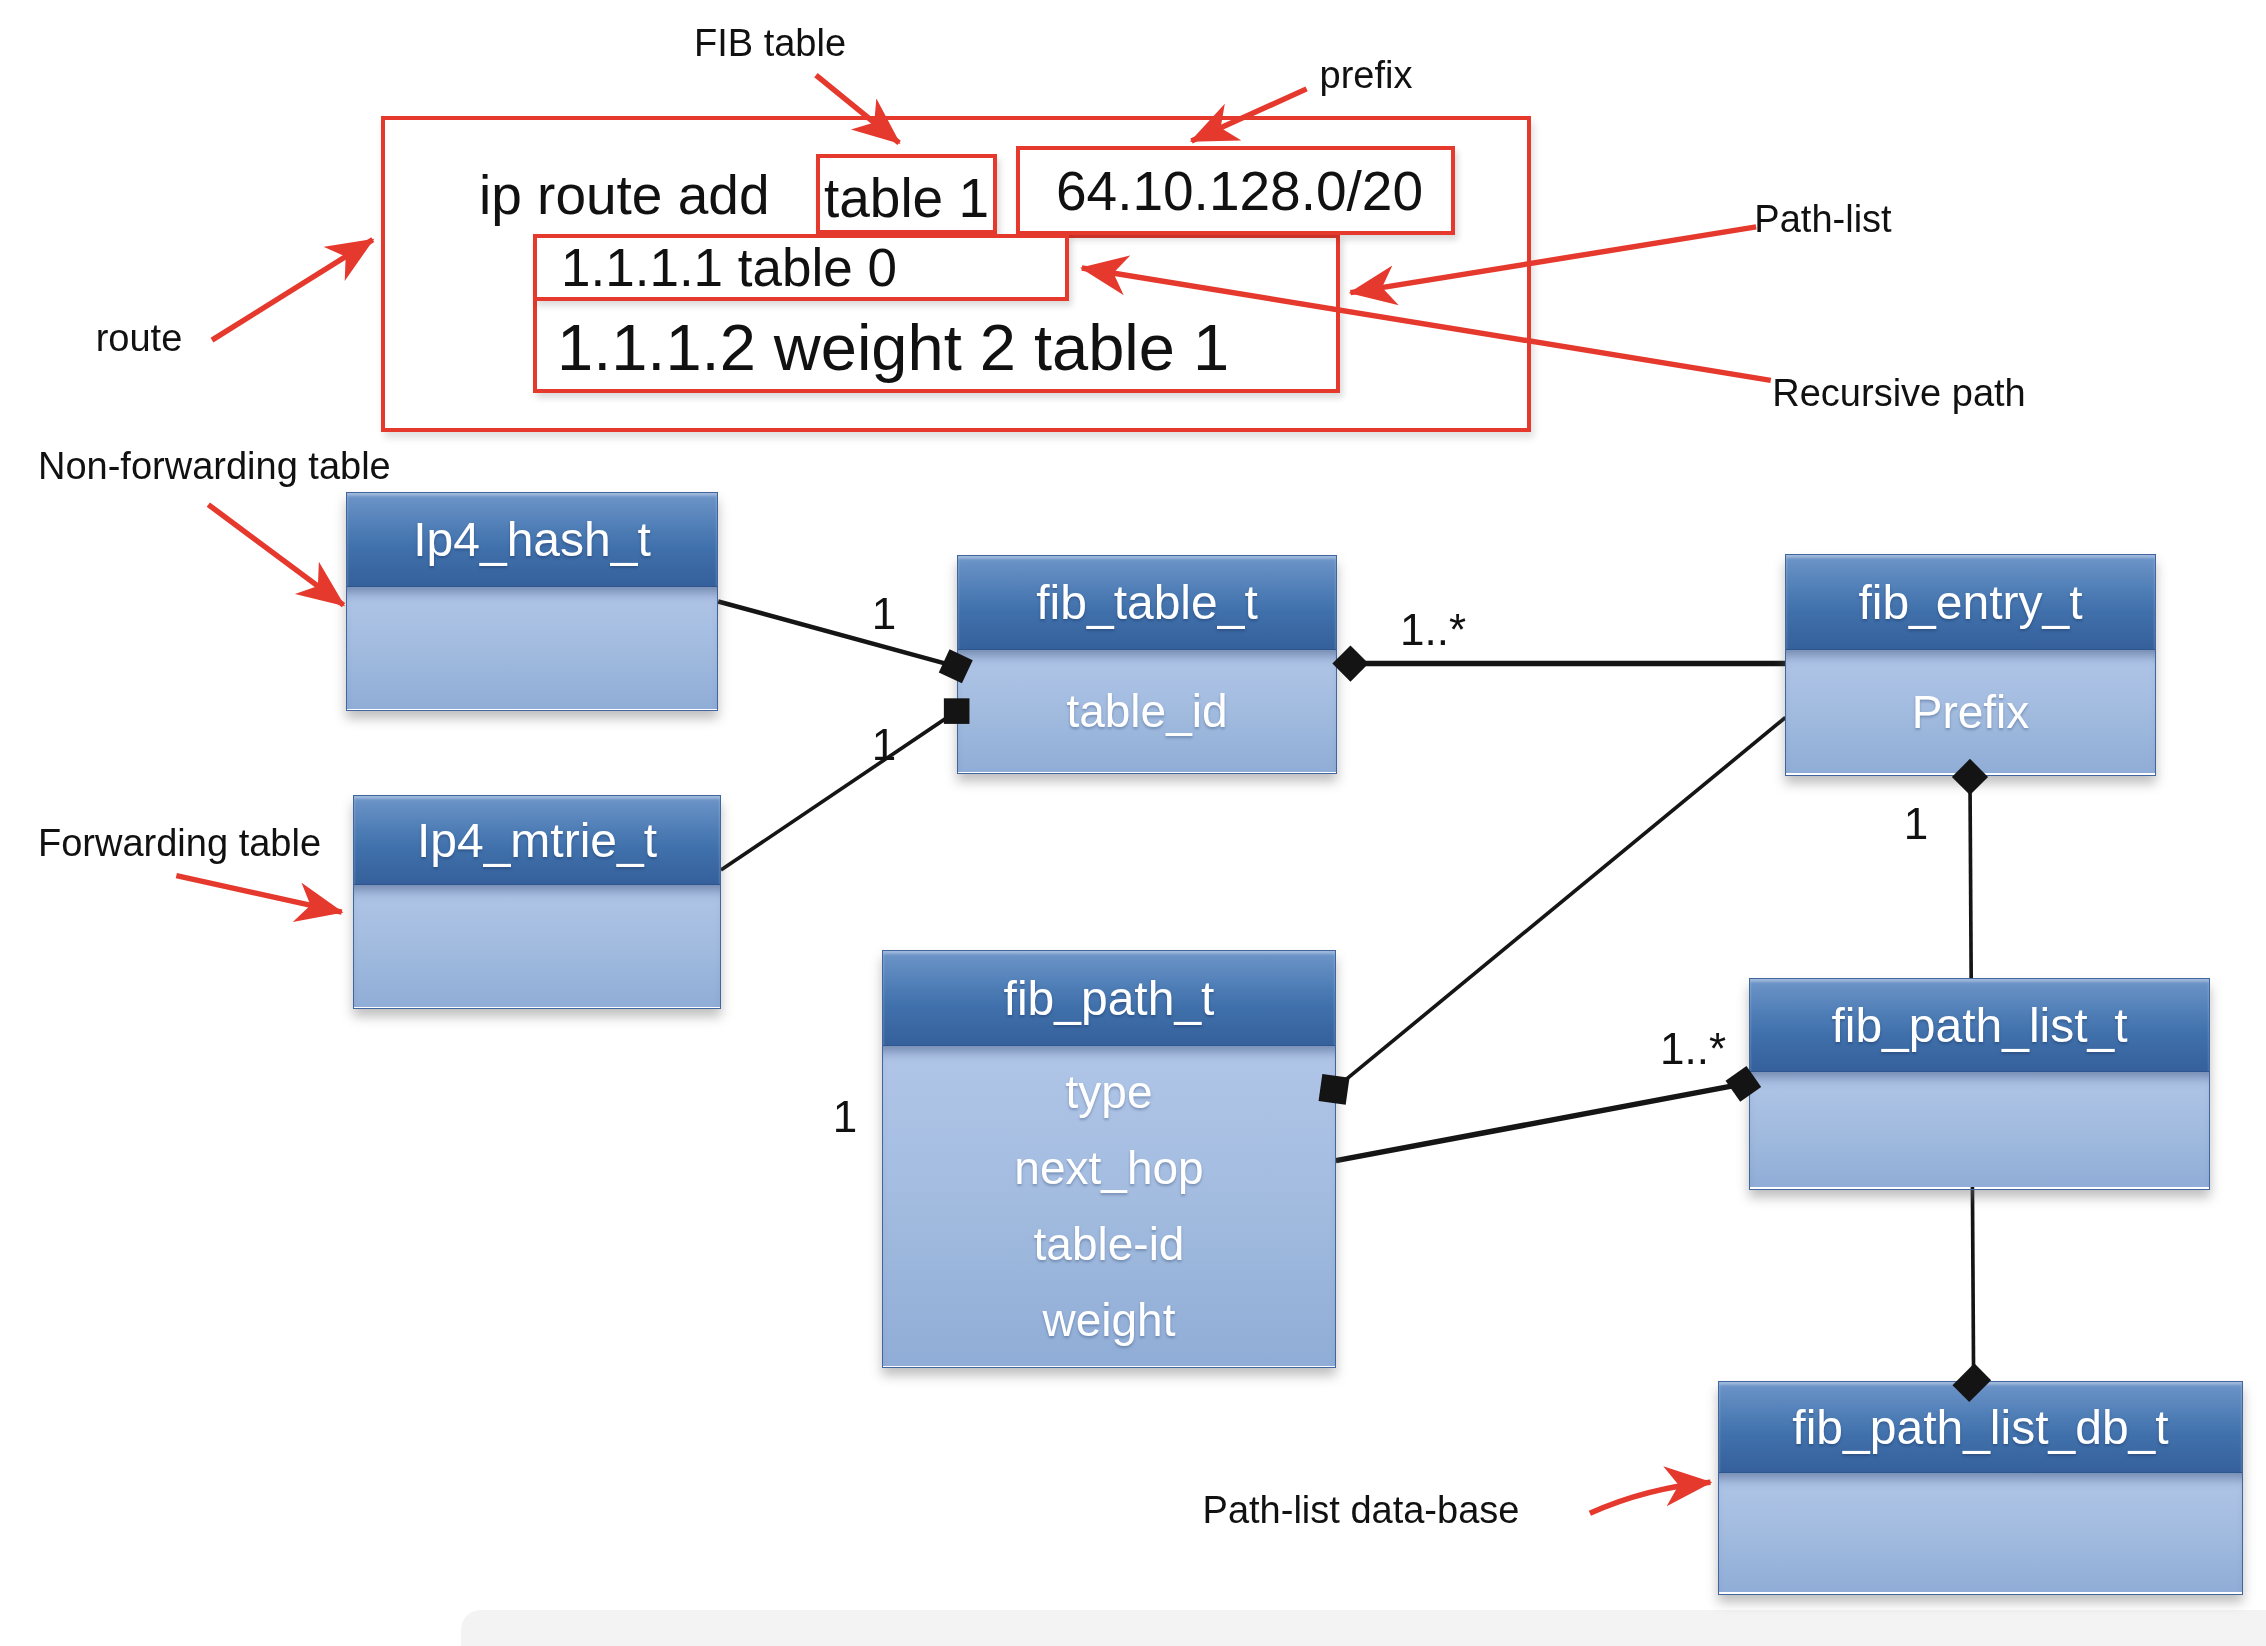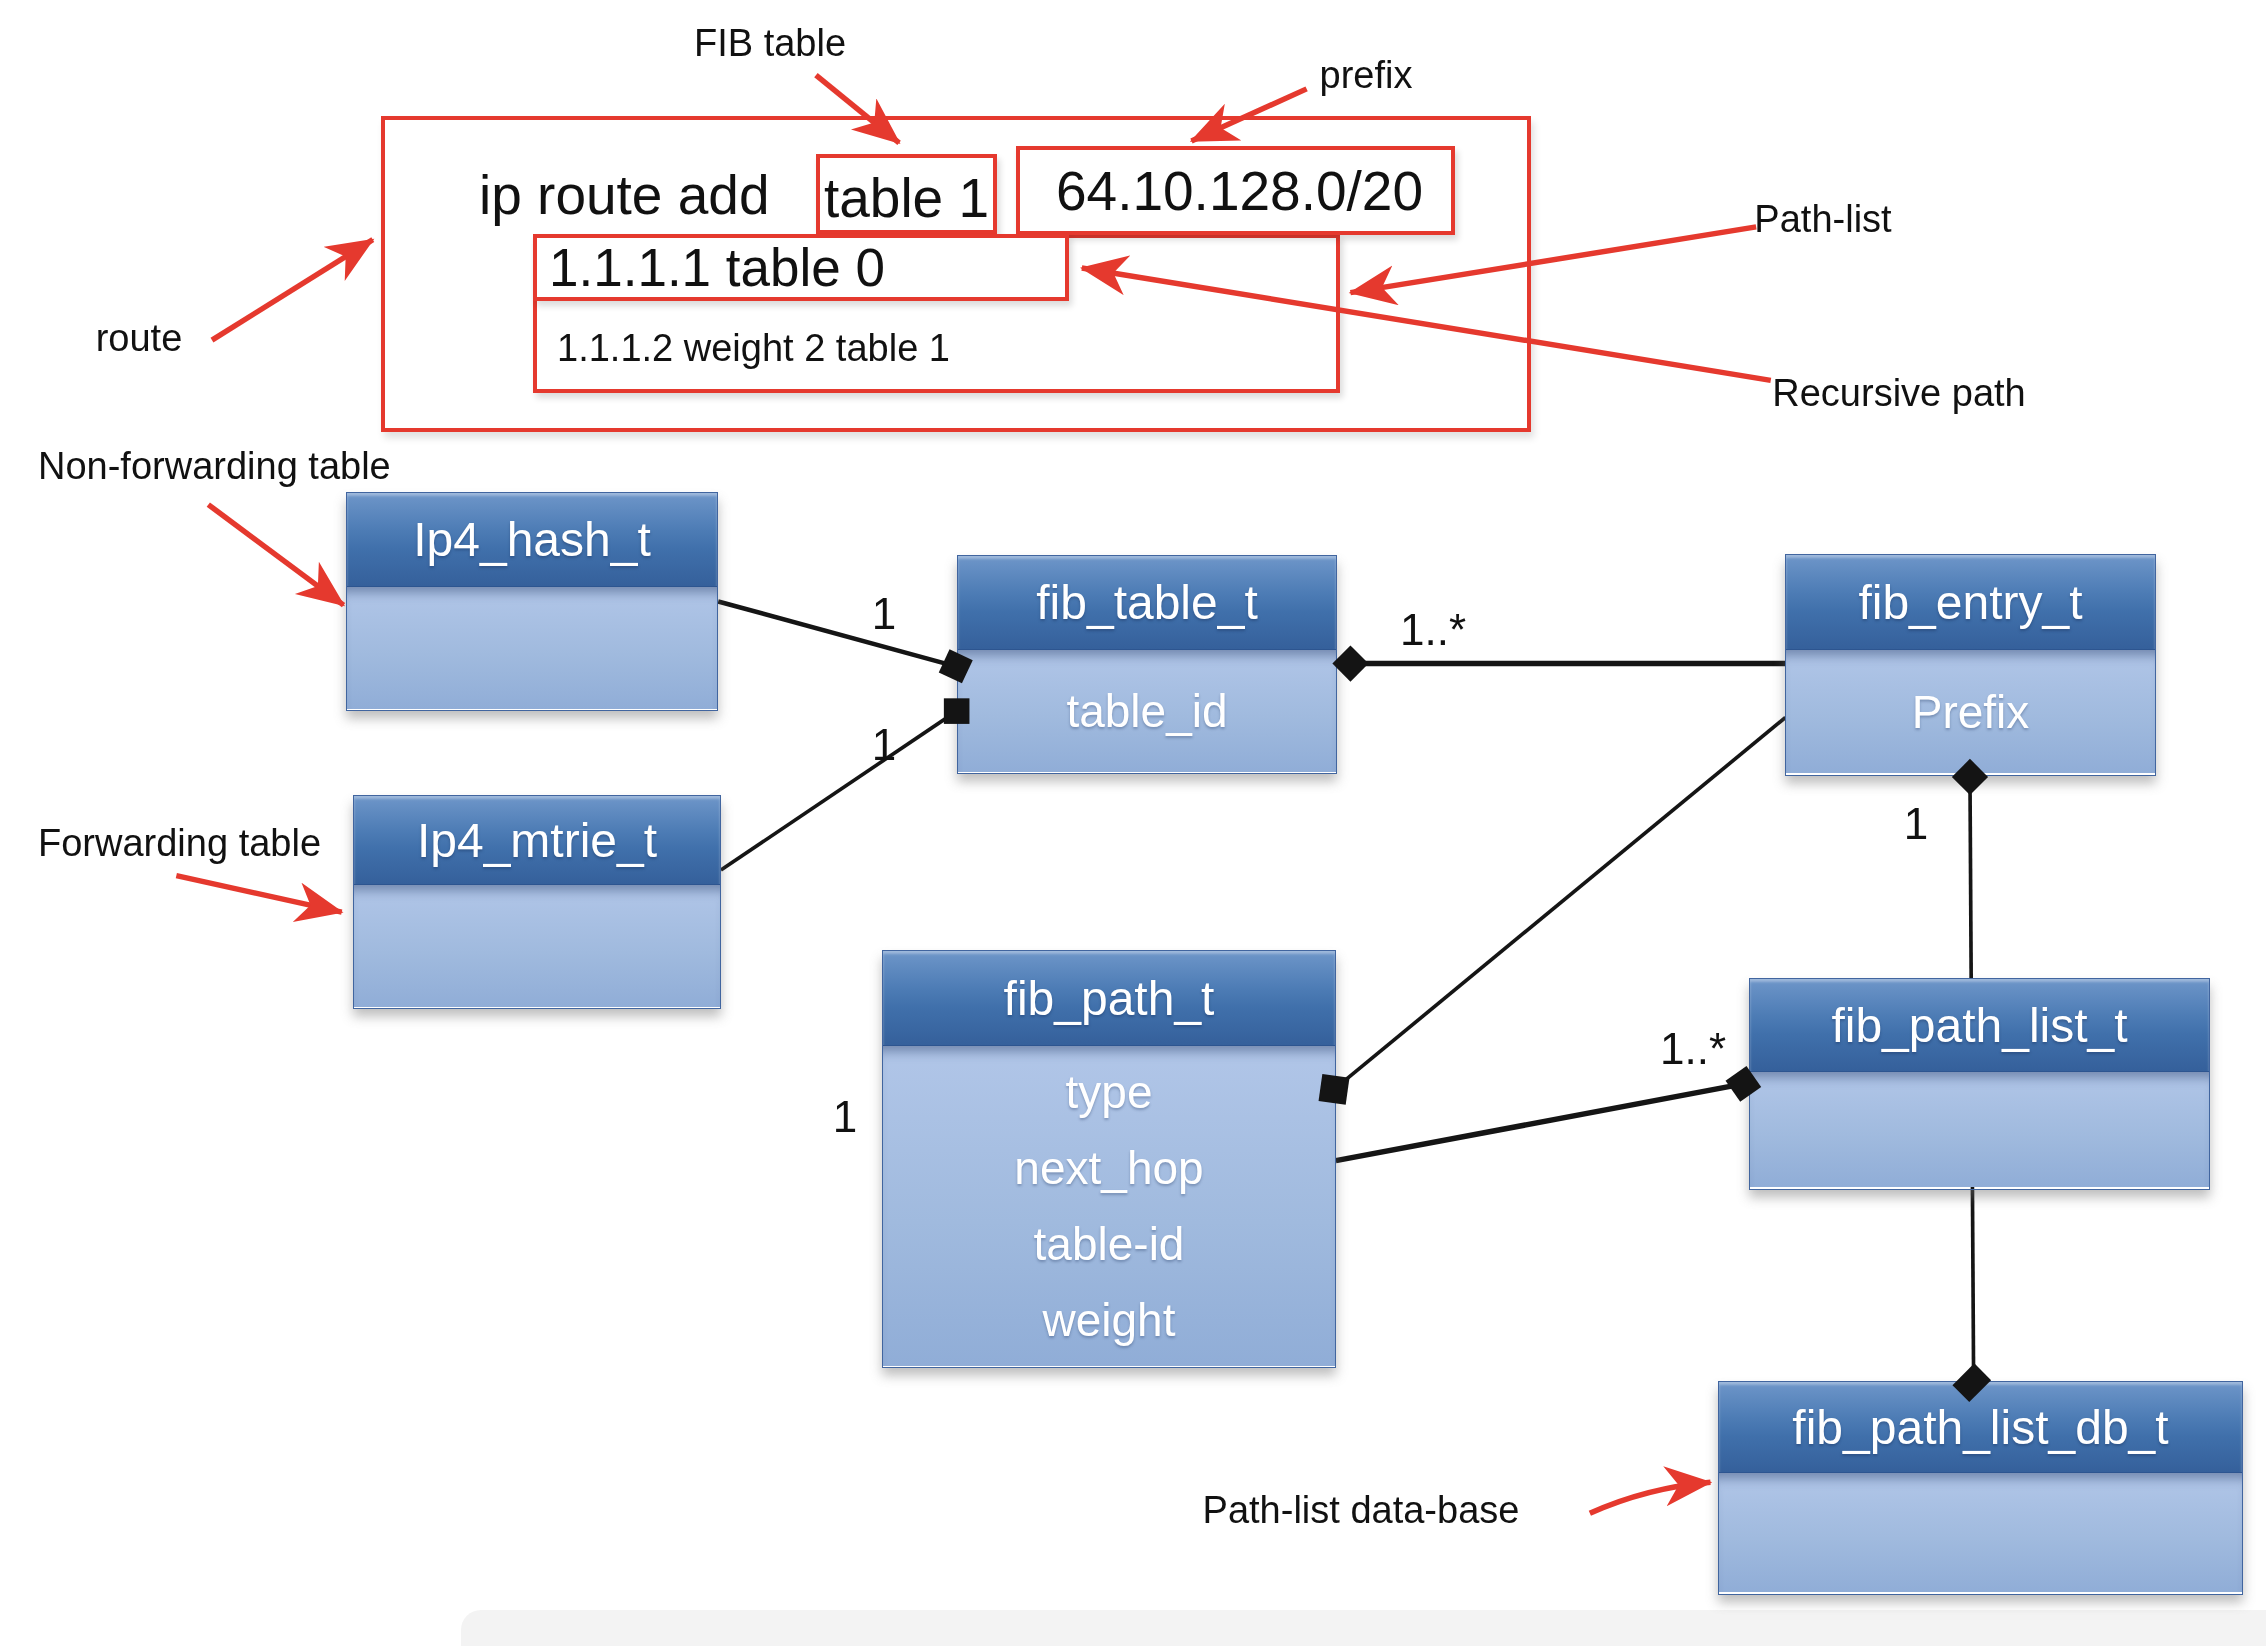--- a/index.html
+++ b/index.html
@@ -11,25 +11,25 @@
   #lines-svg{z-index:1;}
   #overlay-svg{z-index:6;}
 
   
   .rbox{position:absolute;border:4.6px solid #e5392e;background:transparent;box-sizing:border-box;}
   .rbox.filled{background:#ffffff;box-shadow:2.7px 4.6px 6.4px rgba(0,0,0,0.14);}
   .rbox.outer{left:381px;top:116px;width:1150px;height:316px;z-index:2;box-shadow:2.7px 5.5px 7.3px rgba(0,0,0,0.12);}
   .rbox.pathlist{left:533px;top:234px;width:807px;height:159px;z-index:2;background:#ffffff;box-shadow:2.7px 4.6px 6.4px rgba(0,0,0,0.14);}
   .rbox.t1{left:816px;top:154px;width:181px;height:80px;z-index:3;display:flex;align-items:flex-end;justify-content:center;}
   .rbox.pfx{left:1016px;top:146px;width:439px;height:89px;z-index:3;display:flex;align-items:center;justify-content:center;padding-left:8px;}
-  .rbox.path1{left:533px;top:234px;width:536px;height:67px;z-index:4;display:flex;align-items:center;padding-left:12px;}
+  .rbox.path1{left:533px;top:234px;width:536px;height:67px;z-index:4;display:flex;align-items:center;padding-left:24px;}
   .cmdtext{position:absolute;z-index:5;font-size:55px;white-space:nowrap;color:#111;}
   .cmdtext.iproute{left:479px;top:198px;transform:translateY(-54%);}
   .cmdtext.inbox{position:static;transform:none;}
-  .cmdtext.path2{left:557px;top:349px;transform:translateY(-52%);font-size:38px;}
+  .cmdtext.path2{left:557px;top:349px;transform:translateY(-52%);font-size:65px;}
   .rbox.path1 .cmdtext{font-size:53px;}
 
   
   .cbox{position:absolute;z-index:2;box-sizing:border-box;border:1.8px solid #41659f;
         box-shadow:0 8.2px 11px rgba(110,110,110,0.45);}
   .cbox .hdr{
     box-sizing:border-box;width:100%;
     background:linear-gradient(180deg,#6e96c9 0%,#4d7cb5 40%,#4070ab 60%,#35609b 100%);
     box-shadow:inset 0 2.7px 2.7px rgba(255,255,255,0.35);
     border-bottom:1.8px solid #2d5590;

